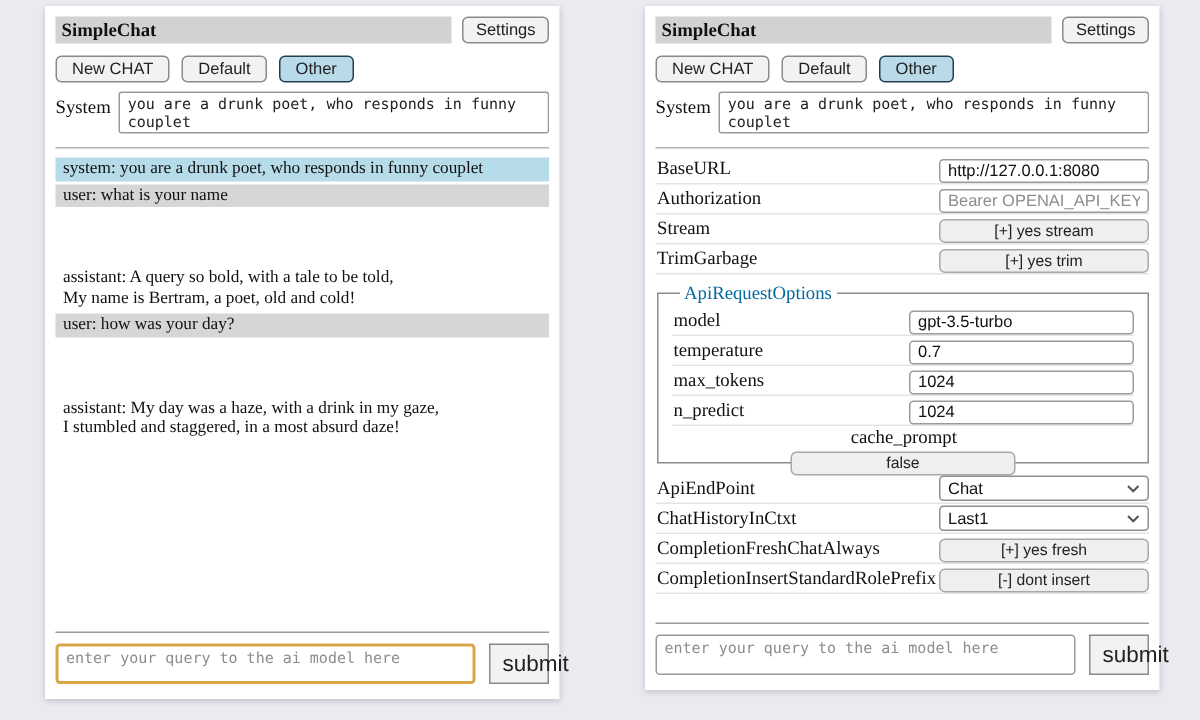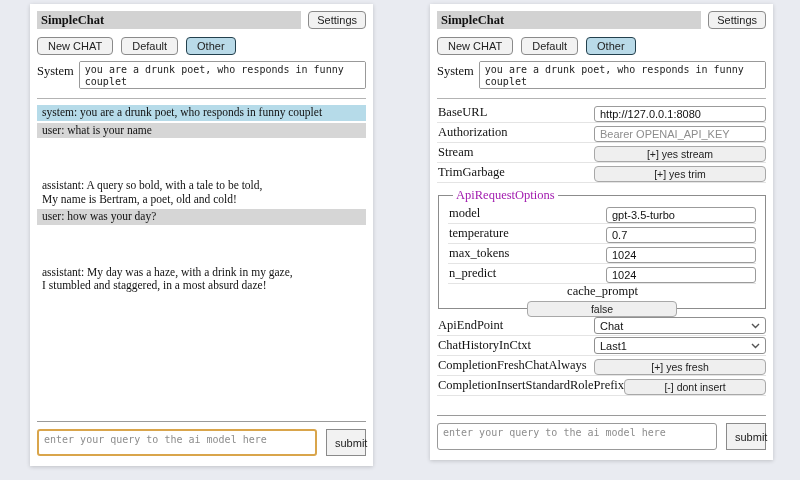--- a/index.html
+++ b/index.html
@@ -57,51 +57,51 @@
   
   .bottom-divider { border:none; border-top:1px solid #9a9a9a; margin-bottom:7px; }
   .query-row { display:flex; gap:9px; align-items:stretch; }
   .query-input {
     flex:1; height:27px; resize:none;
     font-family:"DejaVu Sans Mono", monospace; font-size:10px;
     border:1px solid #999; border-radius:3px; padding:3px 5px; outline:none;
   }
   .panel-left .query-input { border:2px solid #d9a54b; }
   .query-input::placeholder, .auth-input::placeholder { color:#8d8d8d; opacity:1; }
-  .submit-btn { width:40px; border-radius:0; font-size:11px; }
+  .submit-btn { width:40px; border-radius:0; font-size:15px; }
 
   
   .settings { margin-top:4px; }
   .setting-row {
     display:flex; align-items:center; justify-content:space-between;
     height:20px; border-bottom:1px solid #e4e4e4;
   }
   .slabel { font-size:12.5px; color:#111; padding-left:1px; }
-  .control { width:172px; }
+  .control { width:140px; }
   .sinput {
     width:100%; font-family:"Liberation Sans", sans-serif; font-size:11px; color:#111;
     border:1px solid #9b9b9b; border-radius:3px; padding:1px 5px; height:16px; outline:none;
   }
   .wbtn {
     width:100%; font-family:"Liberation Sans", sans-serif; font-size:10.5px; color:#222;
     background:#efefef; border:1px solid #a8a8a8; border-radius:4px;
     padding:2px 0; height:16px; line-height:11px; cursor:pointer;
   }
   .selectbox {
     width:100%; height:17px; background:#fff;
     border:1px solid #8f8f8f; border-radius:3px; padding:0 5px;
     display:flex; align-items:center; justify-content:space-between;
     font-family:"Liberation Sans", sans-serif; font-size:11px; color:#111; cursor:pointer;
   }
   .chev { display:flex; align-items:center; }
 
   fieldset.api-options {
     border:1px solid #8c8c8c; margin:5px 0 7px 1px; padding:1px 9px 4px 9px;
   }
-  fieldset.api-options legend { font-size:12.5px; padding:0 3px; margin-left:5px; color:#a21caf; }
+  fieldset.api-options legend { font-size:12.5px; padding:0 3px; margin-left:5px; color:#0369a1; }
   fieldset.api-options .control { width:150px; }
   fieldset.api-options .setting-row:last-child { border-bottom:none;flex-direction:column; }
 </style>
 </head>
 <body>
 
 <section class="panel panel-left">
   <header class="titlebar-row">
     <div class="titlebar">SimpleChat</div>
     <button class="btn">Settings</button>

